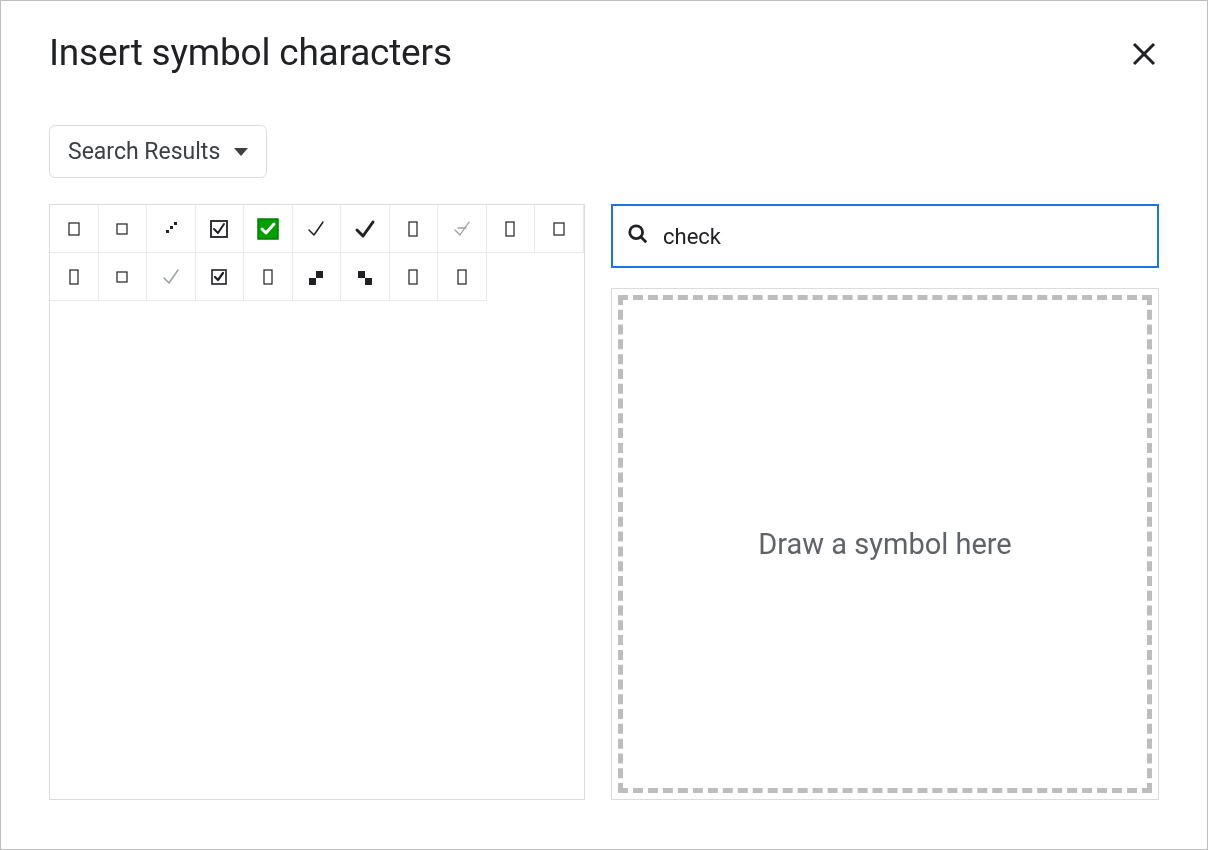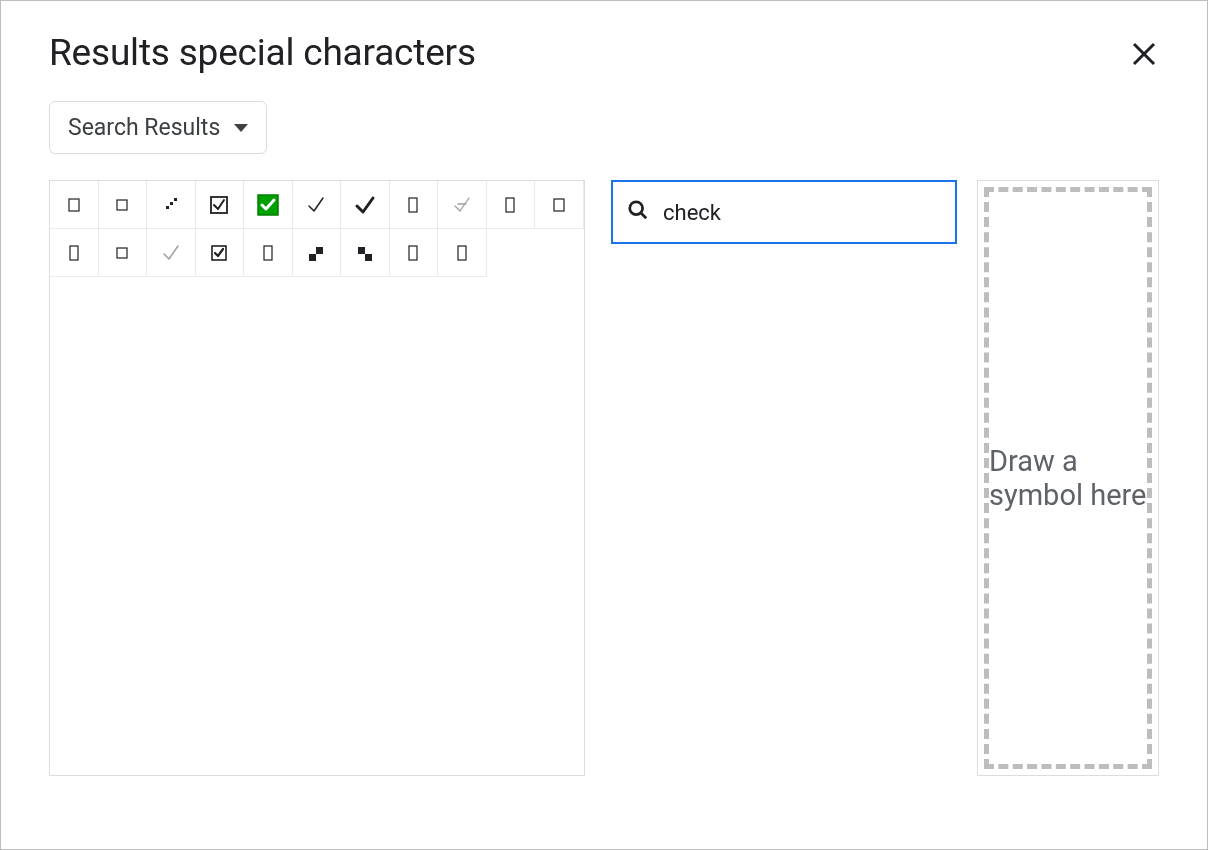--- a/index.html
+++ b/index.html
@@ -40,20 +40,21 @@
     .dropdown {
       display: inline-flex;
       align-items: center;
       border: 1px solid #dadce0;
       border-radius: 6px;
       padding: 12px 18px;
       font-size: 23px;
       color: #3c4043;
       cursor: pointer;
       margin-bottom: 26px;
+      margin-top: 24px;
     }
     .dropdown-caret {
       margin-left: 14px;
       width: 0;
       height: 0;
       border-left: 7px solid transparent;
       border-right: 7px solid transparent;
       border-top: 8px solid #3c4043;
     }
     .content {
@@ -77,21 +78,21 @@
       display: flex;
       align-items: center;
       justify-content: center;
       font-size: 22px;
       cursor: pointer;
       color: #202124;
     }
     .right-panel {
       flex: 1;
       display: flex;
-      flex-direction: row;
+      flex-direction: column;
       gap: 20px;
     }
     .search-box {
       display: flex;
       align-items: center;
       border: 2px solid #1a73e8;
       padding: 8px 14px;
       height: 64px;
     }
     .search-icon {
@@ -126,21 +127,21 @@
       width: 24px;
       height: 24px;
     }
   </style>
 </head>
 <body>
 
 
 
 <div class="header">
-  <h1 class="title">Results special characters</h1>
+  <h1 class="title">Insert symbol characters</h1>
   <div class="close-btn">
     <span>
       <svg viewBox="0 0 24 24" fill="none" stroke="#202124" stroke-width="2.4">
         <line x1="4" y1="4" x2="20" y2="20"></line>
         <line x1="20" y1="4" x2="4" y2="20"></line>
       </svg>
     </span>
   </div>
 </div>
 

